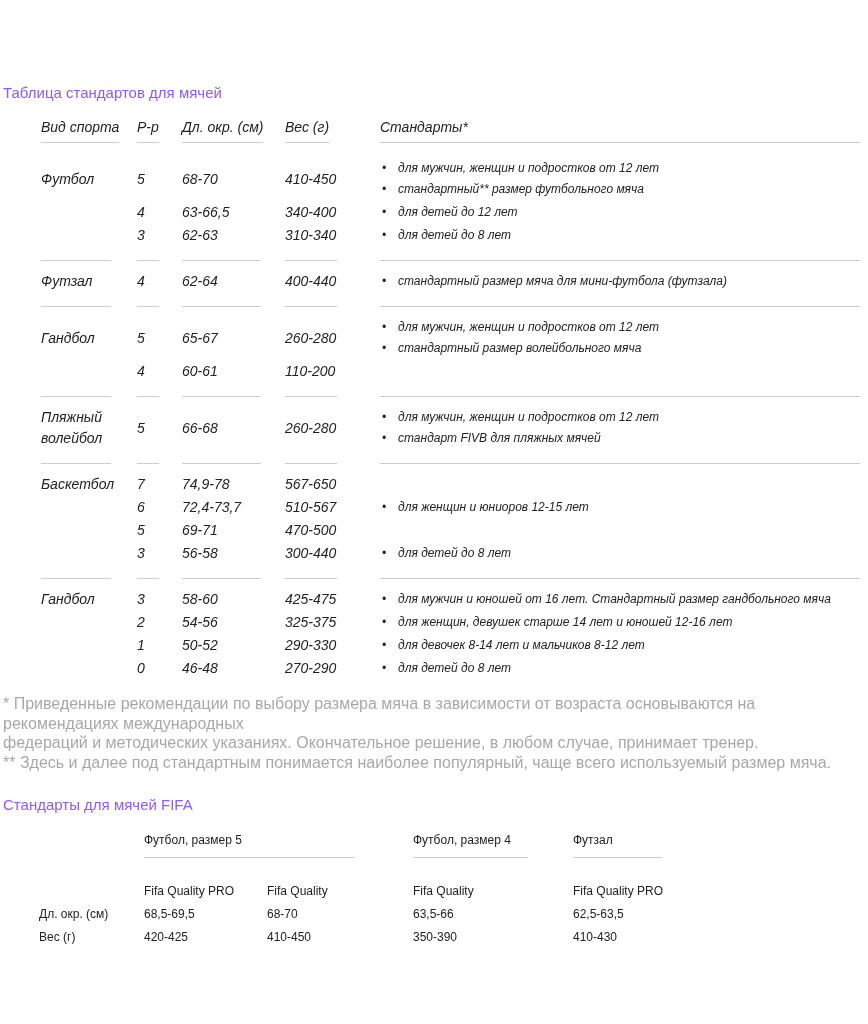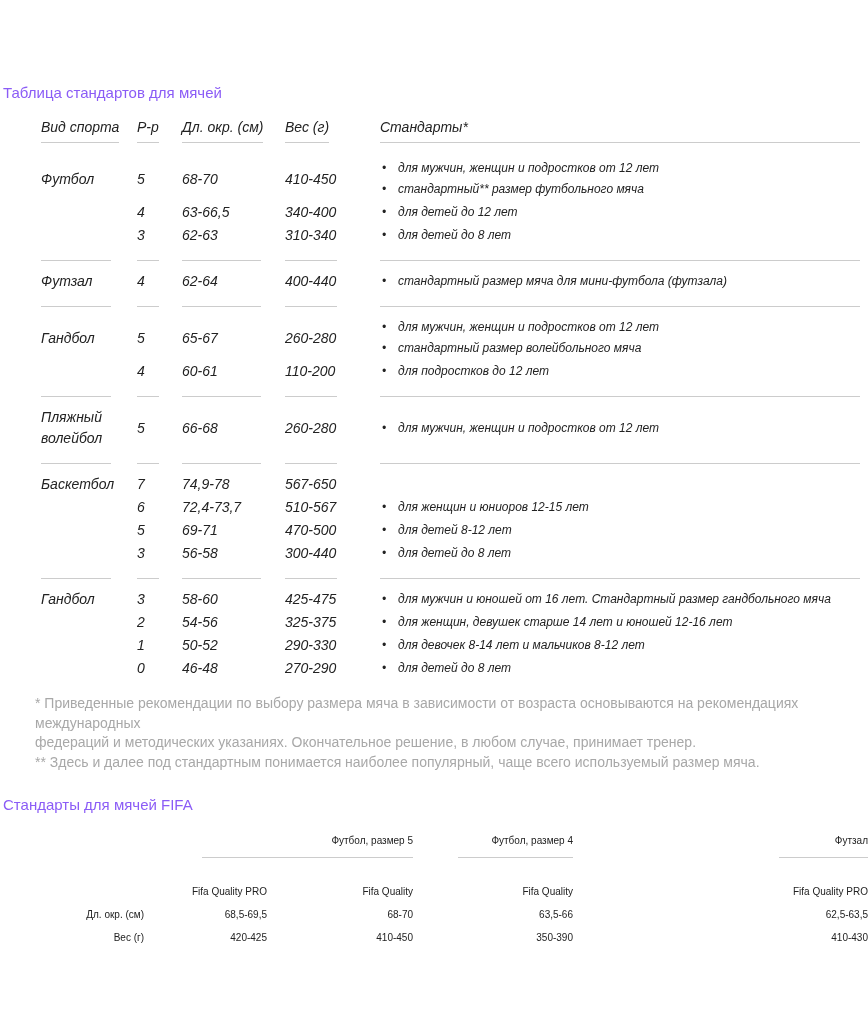--- a/index.html
+++ b/index.html
@@ -32,27 +32,27 @@
   .notes { margin: 0; padding: 0; list-style: none; }
   .notes li { position: relative; padding-left: 18px; font-size: 12px; line-height: 21px; }
   .notes li::before { content: "\2022"; position: absolute; left: 2px; top: 0; }
 
   .sep-row { margin: 13px 0 9px 0; align-items: start; }
   .sep { height: 1px; background: #cccccc; }
   .sep.c1 { width: 70px; } .sep.c2 { width: 22px; } .sep.c3 { width: 79px; }
   .sep.c4 { width: 52px; } .sep.c5 { width: 100%; }
 
   
-  .footnotes { margin-top: 14px; color: #a8a8a8; font-size: 14px; line-height: 19.5px; margin-left: 32px; }
+  .footnotes { margin-top: 14px; color: #a8a8a8; font-size: 16px; line-height: 19.5px; }
 
   
   .fifa-title { margin-top: 24px; }
   .fifa-table { margin: 16px 0 0 36px; }
   .fifa-grid { display: grid; grid-template-columns: 105px 123px 146px 160px auto; align-items: end; }
-  .fifa-grid .cell { font-size: 10px; line-height: 21px; text-align: right; }
+  .fifa-grid .cell { font-size: 12px; line-height: 21px; }
   .fifa-underline {
     display: inline-block;
     border-bottom: 1px solid #cccccc;
     padding-bottom: 6px;
     white-space: nowrap;
   }
   .fifa-underline.w0 { width: 211px; }
   .fifa-underline.w1 { width: 115px; }
   .fifa-underline.w2 { width: 89px; }
   .fifa-grades { margin-top: 22px; }
@@ -165,25 +165,20 @@
               <li>для мужчин, женщин и подростков от 12 лет</li>
               <li>стандартный размер волейбольного мяча</li>
             </ul>
           </div>
         </div>
         <div class="grid5 row">
           <div class="cell"></div>
           <div class="cell">4</div>
           <div class="cell">60-61</div>
           <div class="cell">110-200</div>
-          <div class="cell">
-            <ul class="notes">
-              <li>для подростков до 12 лет</li>
-            </ul>
-          </div>
         </div>
         <div class="grid5 sep-row">
           <div class="cell">
             <div class="sep c1"></div>
           </div>
           <div class="cell">
             <div class="sep c2"></div>
           </div>
           <div class="cell">
             <div class="sep c3"></div>
@@ -196,20 +191,21 @@
           </div>
         </div>
         <div class="grid5 row">
           <div class="cell">Пляжный волейбол</div>
           <div class="cell">5</div>
           <div class="cell">66-68</div>
           <div class="cell">260-280</div>
           <div class="cell">
             <ul class="notes">
               <li>для мужчин, женщин и подростков от 12 лет</li>
+              <li>стандарт FIVB для пляжных мячей</li>
             </ul>
           </div>
         </div>
         <div class="grid5 sep-row">
           <div class="cell">
             <div class="sep c1"></div>
           </div>
           <div class="cell">
             <div class="sep c2"></div>
           </div>
@@ -240,21 +236,20 @@
             </ul>
           </div>
         </div>
         <div class="grid5 row">
           <div class="cell"></div>
           <div class="cell">5</div>
           <div class="cell">69-71</div>
           <div class="cell">470-500</div>
           <div class="cell">
             <ul class="notes">
-              <li>для детей 8-12 лет</li>
             </ul>
           </div>
         </div>
         <div class="grid5 row">
           <div class="cell"></div>
           <div class="cell">3</div>
           <div class="cell">56-58</div>
           <div class="cell">300-440</div>
           <div class="cell">
             <ul class="notes">

